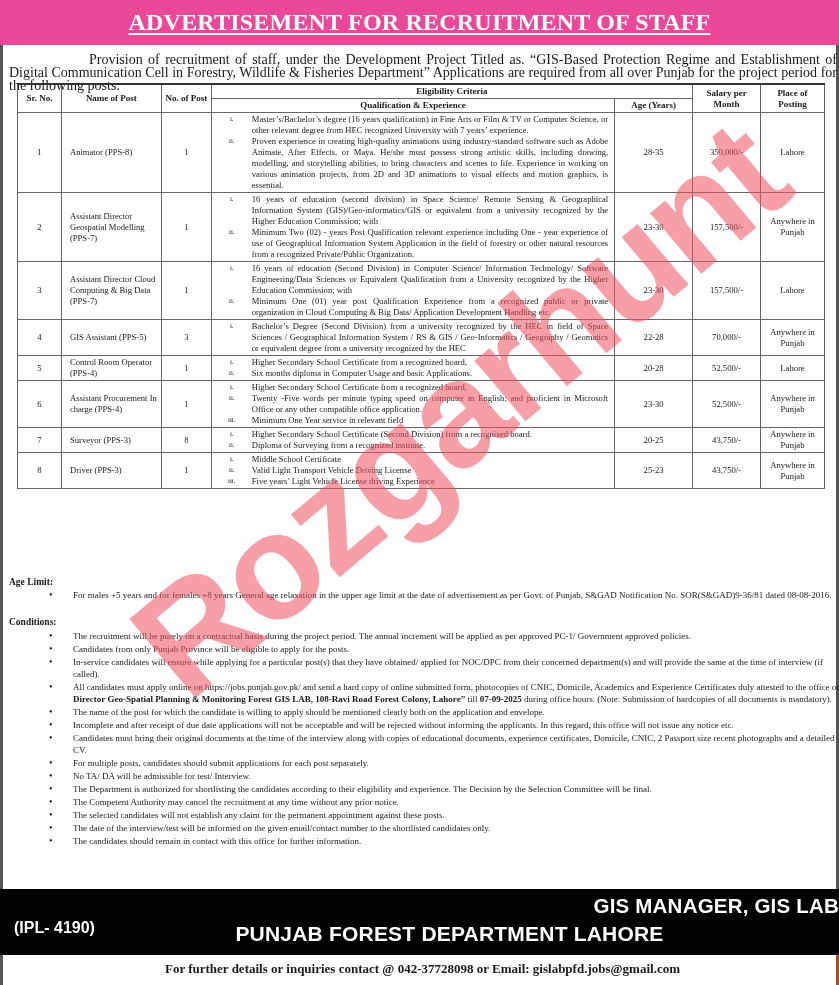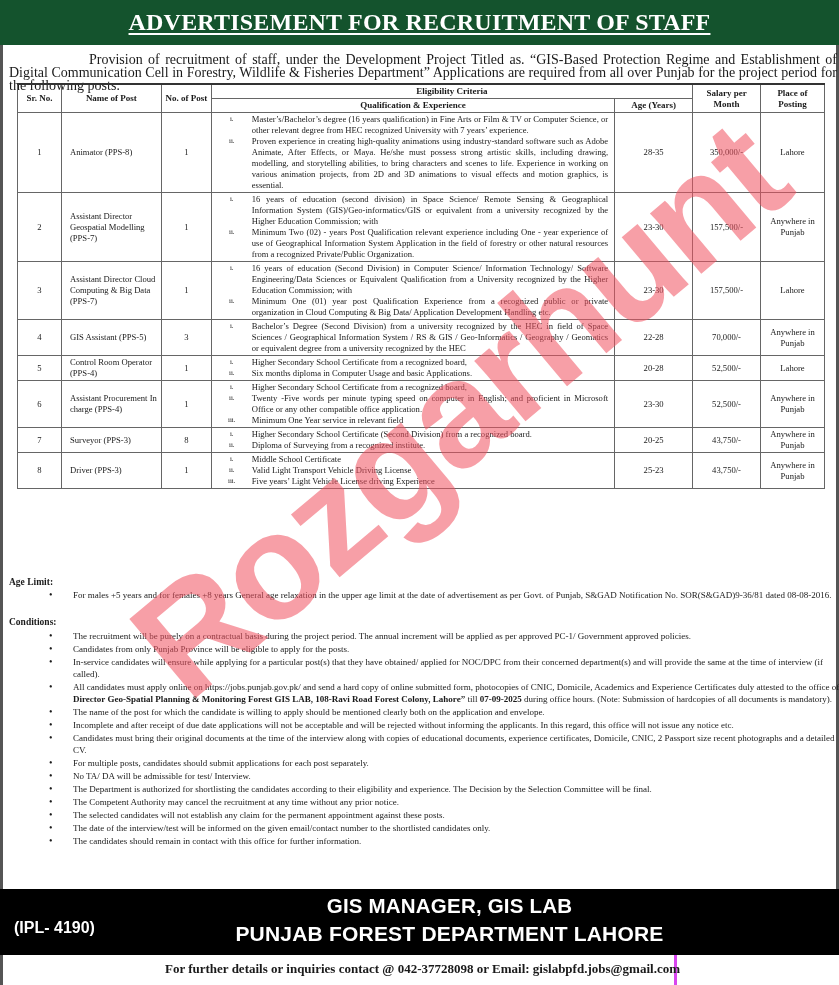--- a/index.html
+++ b/index.html
@@ -1,19 +1,19 @@
 <!DOCTYPE html>
 <html><head>
 <meta charset="utf-8">
 <style>
   * { box-sizing: border-box; margin: 0; padding: 0; }
   html, body { width: 839px; height: 985px; background: #fff; overflow: hidden; }
   body { font-family: "Liberation Serif", serif; color: #1a1a1a; position: relative; }
 
-  .top-bar { position: absolute; left: 0; top: 0; width: 839px; height: 45px; background: #14532d; }
+  .top-bar { position: absolute; left: 0; top: 0; width: 839px; height: 45px; background: #ec4899; }
   .title { position: absolute; left: 0; top: 9px; width: 839px; text-align: center; color: #fff;
            font-family: "Liberation Serif", serif; font-weight: bold; font-size: 24px; letter-spacing: 0.2px;
            text-decoration: underline; text-underline-offset: 3px; }
 
   .page { position: absolute; left: 0; top: 45px; width: 839px; height: 844px; border-left: 3px solid #555; border-right: 3px solid #555; }
 
   .intro { position: absolute; left: 6px; top: 8px; width: 828px; font-size: 14px; line-height: 13px; text-align: justify; }
   .intro .indent { display: inline-block; width: 80px; }
 
   table.posts { position: absolute; left: 14px; top: 38px; width: 808px; border-collapse: collapse; font-size: 8.6px; line-height: 11px; }
@@ -28,23 +28,23 @@
   .q-text { flex: 1; }
 
   .section-label { position: absolute; left: 6px; font-weight: bold; font-size: 9.5px; }
   ul.bullets { position: absolute; left: 46px; width: 796px; list-style: none; font-size: 9px; line-height: 12px; }
   ul.bullets li { position: relative; padding-left: 24px; margin-bottom: 1px; }
   ul.bullets li::before { content: "•"; position: absolute; left: 0; top: 0; font-size: 10px; }
   b.strong { font-weight: bold; }
 
   .footer-bar { position: absolute; left: 0; top: 889px; width: 839px; height: 66px; background: #000; color: #fff; }
   .ipl { position: absolute; left: 14px; top: 30px; font-family: "Liberation Sans", sans-serif; font-weight: bold; font-size: 16px; }
-  .footer-line1 { position: absolute; left: 0; width: 839px; top: 5px; text-align: center; font-family: "Liberation Sans", sans-serif; font-weight: bold; font-size: 20.5px; letter-spacing: 0.2px; padding-left: 60px; }
+  .footer-line1 { position: absolute; left: 0; width: 839px; top: 5px; text-align: right; font-family: "Liberation Sans", sans-serif; font-weight: bold; font-size: 20.5px; letter-spacing: 0.2px; padding-left: 60px; }
   .footer-line2 { position: absolute; left: 0; width: 839px; top: 33px; text-align: center; font-family: "Liberation Sans", sans-serif; font-weight: bold; font-size: 21px; letter-spacing: 0.2px; padding-left: 60px; }
-  .contact-area { position: absolute; left: 0; top: 955px; width: 677px; height: 30px; border-left: 3px solid #555; border-right: 3px solid #d946ef; }
+  .contact-area { position: absolute; left: 0; top: 955px; width: 839px; height: 30px; border-left: 3px solid #555; border-right: 3px solid #c2410c; }
   .contact { position: absolute; left: 0; width: 839px; top: 6px; text-align: center; font-weight: bold; font-size: 13px; }
 
   .watermark { position: absolute; left: 90px; top: 250px; width: 700px; height: 400px; pointer-events: none; }
   .watermark span { position: absolute; left: 0; top: 150px; font-family: "Liberation Sans", sans-serif; font-weight: bold;
                     font-size: 150px; color: rgba(240, 80, 95, 0.55); transform: rotate(-40deg); transform-origin: 35% 50%; white-space: nowrap; letter-spacing: -4px; }
 </style>
 </head>
 <body>
 
 <div class="top-bar">

